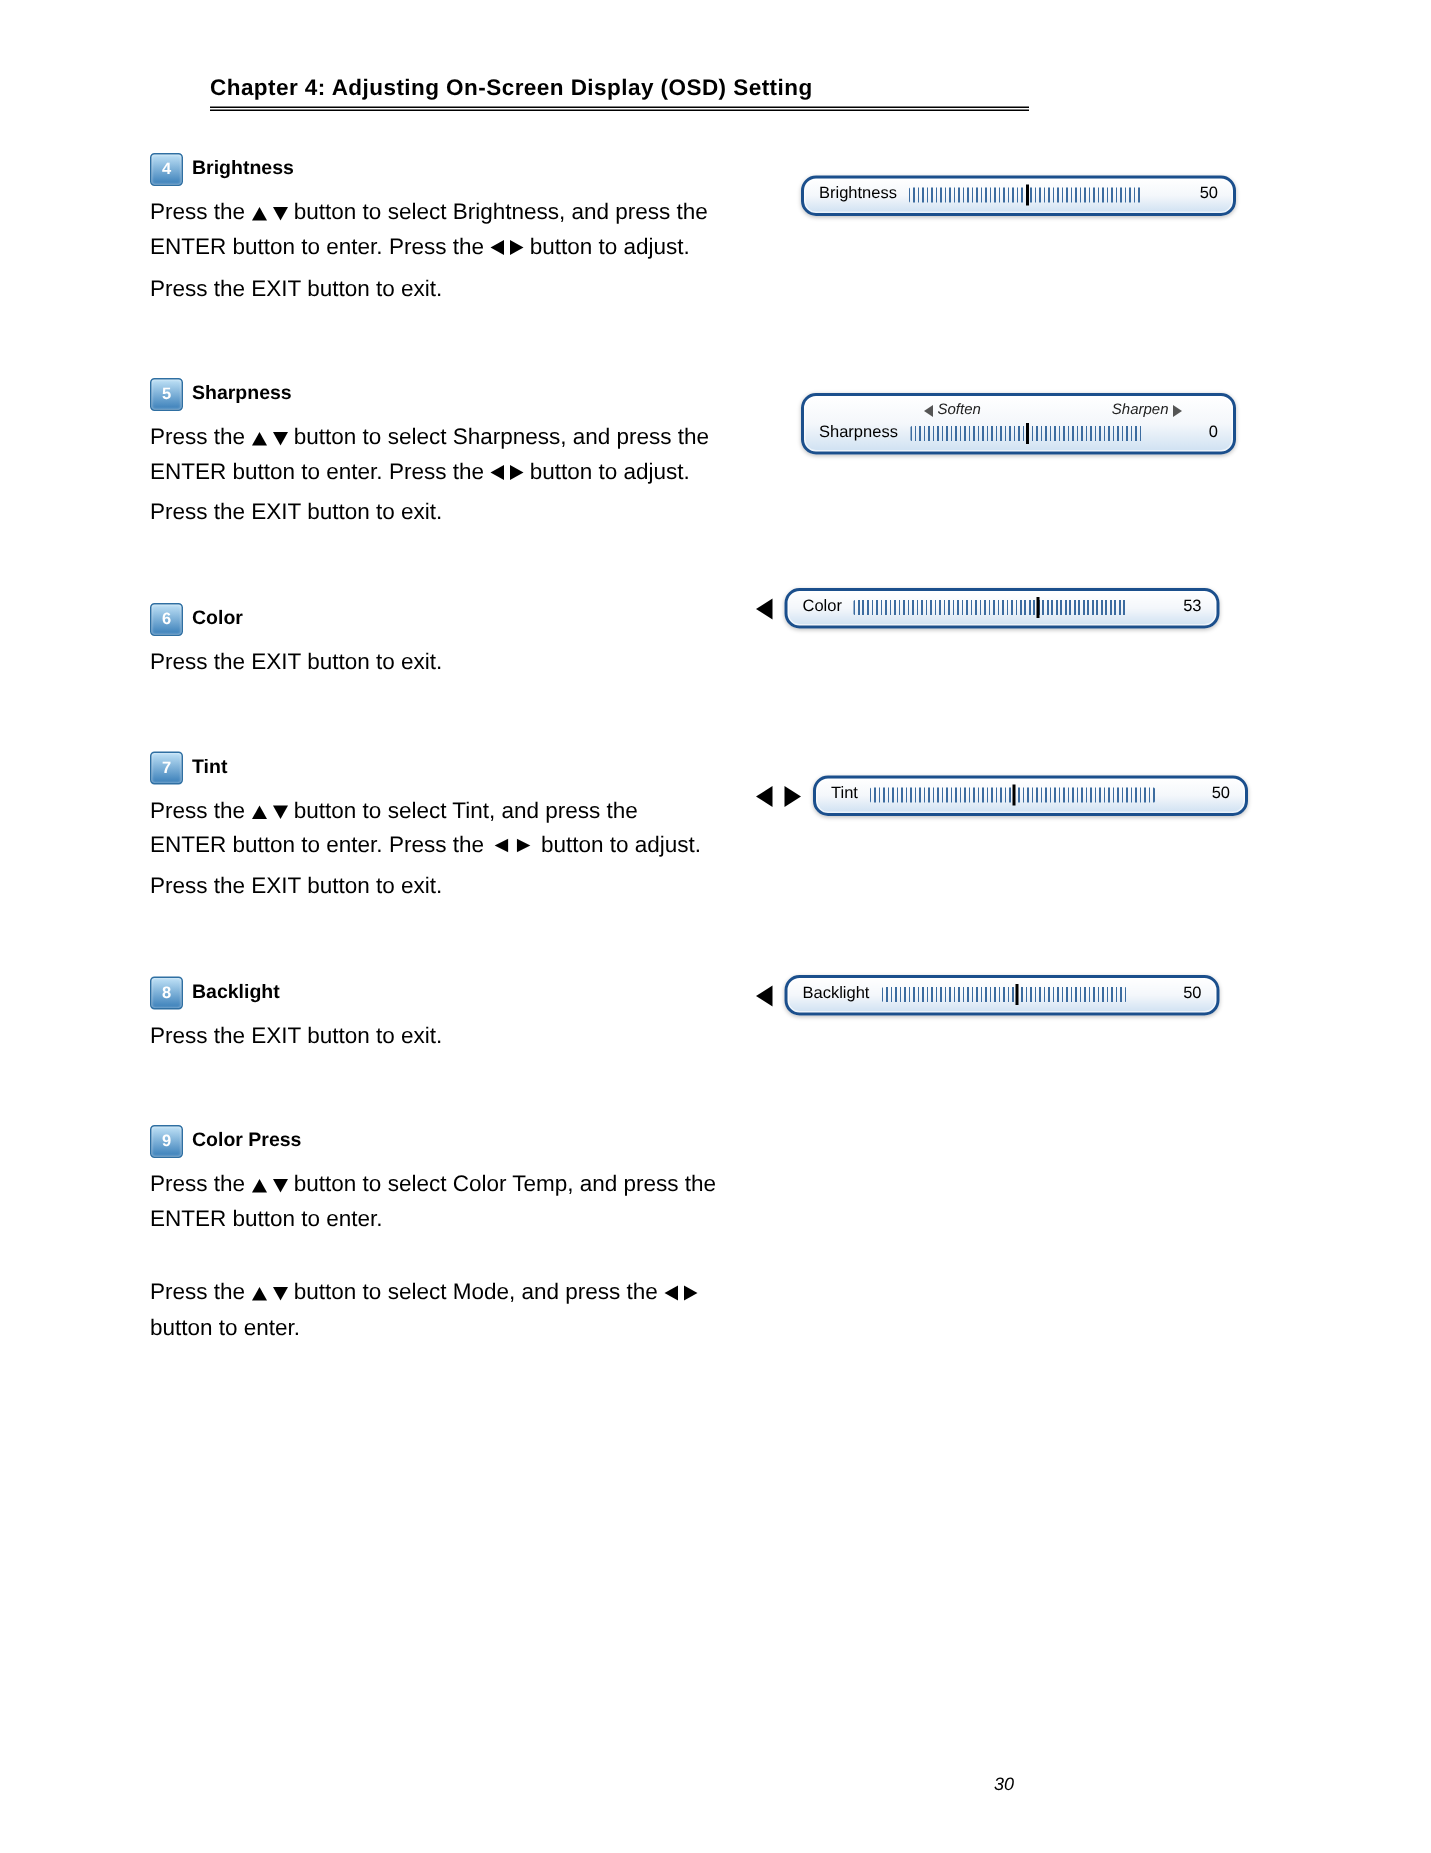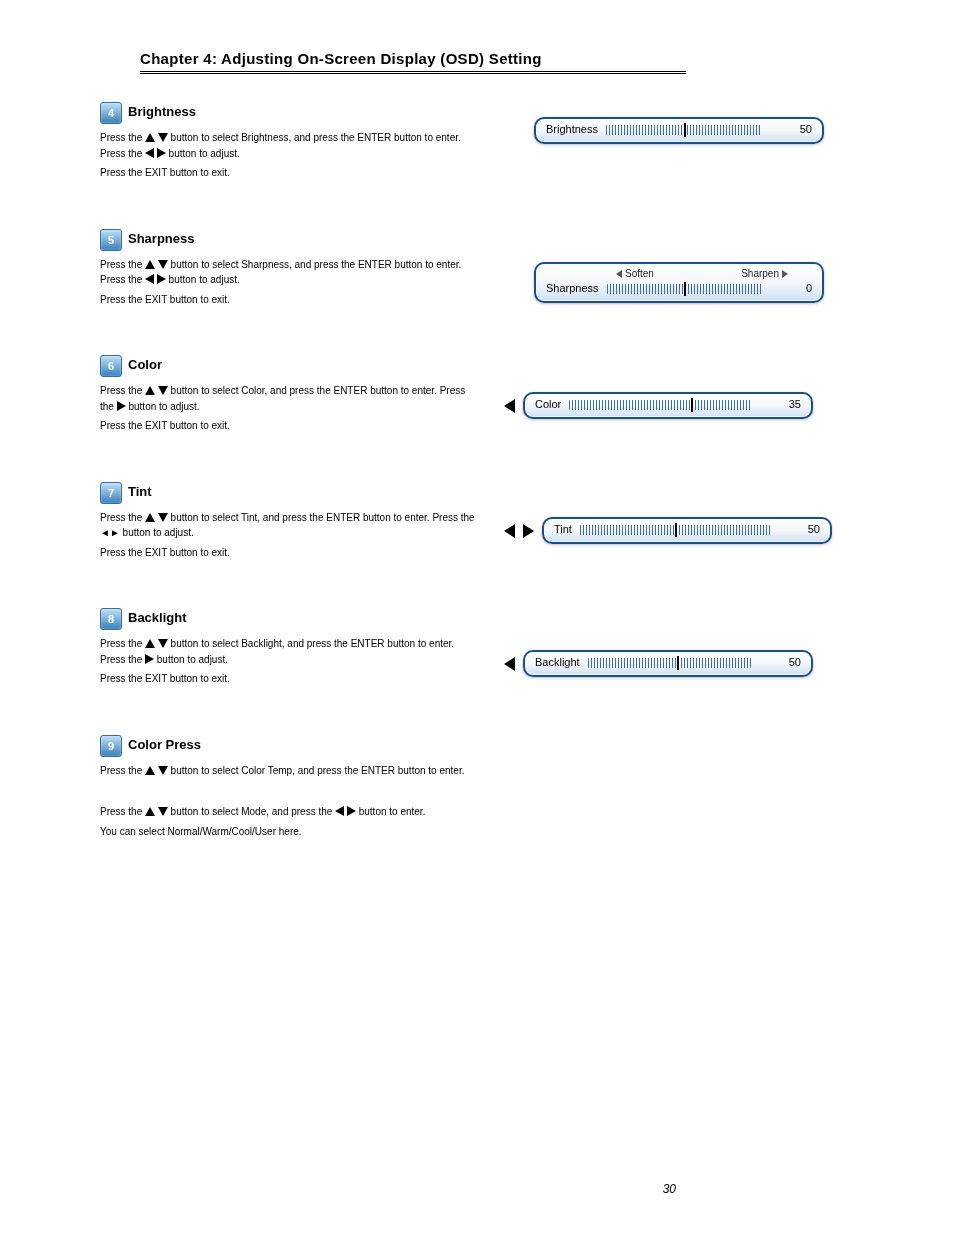--- a/index.html
+++ b/index.html
@@ -59,21 +59,21 @@
     align-items: center;
     justify-content: center;
     box-shadow: inset 0 0 2px rgba(255,255,255,.6);
   }
   .sec-title {
     font-weight: 700;
     font-size: 13px;
     margin-top: 2px;
   }
   .sec-body {
-    font-size: 10px;
+    font-size: 15px;
     line-height: 1.55;
     margin-left: 0;
   }
   .sec-body p {
     margin: 0 0 4px 0;
   }
   .tri {
     display: inline-block;
     width: 0; height: 0;
     vertical-align: -1px;
@@ -105,20 +105,21 @@
     color: #000;
     font-size: 11px;
     line-height: 1.2;
   }
   .osd-top-labels {
     display: flex;
     justify-content: space-between;
     font-size: 10px;
     padding: 0 24px 2px 70px;
     color: #222;
+    font-style: italic;
   }
   .osd-top-labels span { display:inline-flex; align-items:center; gap:3px; }
   .mini-arrow-l { width:0;height:0;border-top:4px solid transparent;border-bottom:4px solid transparent;border-right:6px solid #555; display:inline-block;}
   .mini-arrow-r { width:0;height:0;border-top:4px solid transparent;border-bottom:4px solid transparent;border-left:6px solid #555; display:inline-block;}
   .osd-row {
     display: flex;
     align-items: center;
     gap: 8px;
   }
   .osd-label {
@@ -186,57 +187,54 @@
             <p>Press the <span class="tri tri-up"></span>&nbsp;<span class="tri tri-down"></span> button to select Sharpness, and press the ENTER button to enter. Press the <span class="tri tri-left"></span>&nbsp;<span class="tri tri-right"></span> button to adjust.</p>
             <p>Press the EXIT button to exit.</p>
           </div>
         </div>
         <div class="section" style="margin-bottom: 48px;">
           <div class="sec-head">
             <span class="num-badge">6</span>
             <span class="sec-title">Color</span>
           </div>
           <div class="sec-body">
-            <p>Press the <span class="tri tri-up"></span>&nbsp;<span class="tri tri-down"></span> button to select Color, and press the ENTER button to enter. Press the <span class="tri tri-right"></span> button to adjust.</p>
             <p>Press the EXIT button to exit.</p>
           </div>
         </div>
         <div class="section" style="margin-bottom: 48px;">
           <div class="sec-head">
             <span class="num-badge">7</span>
             <span class="sec-title">Tint</span>
           </div>
           <div class="sec-body">
             <p>Press the <span class="tri tri-up"></span>&nbsp;<span class="tri tri-down"></span> button to select Tint, and press the ENTER button to enter. Press the ◄► button to adjust.</p>
             <p>Press the EXIT button to exit.</p>
           </div>
         </div>
         <div class="section" style="margin-bottom: 48px;">
           <div class="sec-head">
             <span class="num-badge">8</span>
             <span class="sec-title">Backlight</span>
           </div>
           <div class="sec-body">
-            <p>Press the <span class="tri tri-up"></span>&nbsp;<span class="tri tri-down"></span> button to select Backlight, and press the ENTER button to enter. Press the <span class="tri tri-right"></span> button to adjust.</p>
             <p>Press the EXIT button to exit.</p>
           </div>
         </div>
         <div class="section" style="margin-bottom: 26px;">
           <div class="sec-head">
             <span class="num-badge">9</span>
             <span class="sec-title">Color Press</span>
           </div>
           <div class="sec-body">
             <p>Press the <span class="tri tri-up"></span>&nbsp;<span class="tri tri-down"></span> button to select Color Temp, and press the ENTER button to enter.</p>
           </div>
         </div>
         <div class="section" style="margin-bottom: 26px;">
           <div class="sec-body">
             <p>Press the <span class="tri tri-up"></span>&nbsp;<span class="tri tri-down"></span> button to select Mode, and press the <span class="tri tri-left"></span>&nbsp;<span class="tri tri-right"></span> button to enter.</p>
-            <p>You can select Normal/Warm/Cool/User here.</p>
           </div>
         </div>
       </div>
     <div class="col-right" id="col-right">
         <div class="osd-wrap" style="top: 15px; left: 0px;">
           <span style="display:inline-block;width:22px"></span>
       <div class="osd-box">
 
         <div class="osd-row">
           <span class="osd-label">Brightness</span>
@@ -265,21 +263,21 @@
         </div>
         <div class="osd-wrap" style="top: 290px; left: 0px;">
           <span class="nav-tri nav-left"></span>
       <div class="osd-box">
 
         <div class="osd-row">
           <span class="osd-label">Color</span>
           <span class="osd-bar">
             <span class="osd-marker" style="left:67%"></span>
           </span>
-          <span class="osd-value">35</span>
+          <span class="osd-value">53</span>
         </div>
       </div>
         </div>
         <div class="osd-wrap" style="top: 415px; left: 0px;">
           <span class="nav-tri nav-left"></span>
           <span class="nav-tri nav-right"></span>
       <div class="osd-box">
 
         <div class="osd-row">
           <span class="osd-label">Tint</span>

